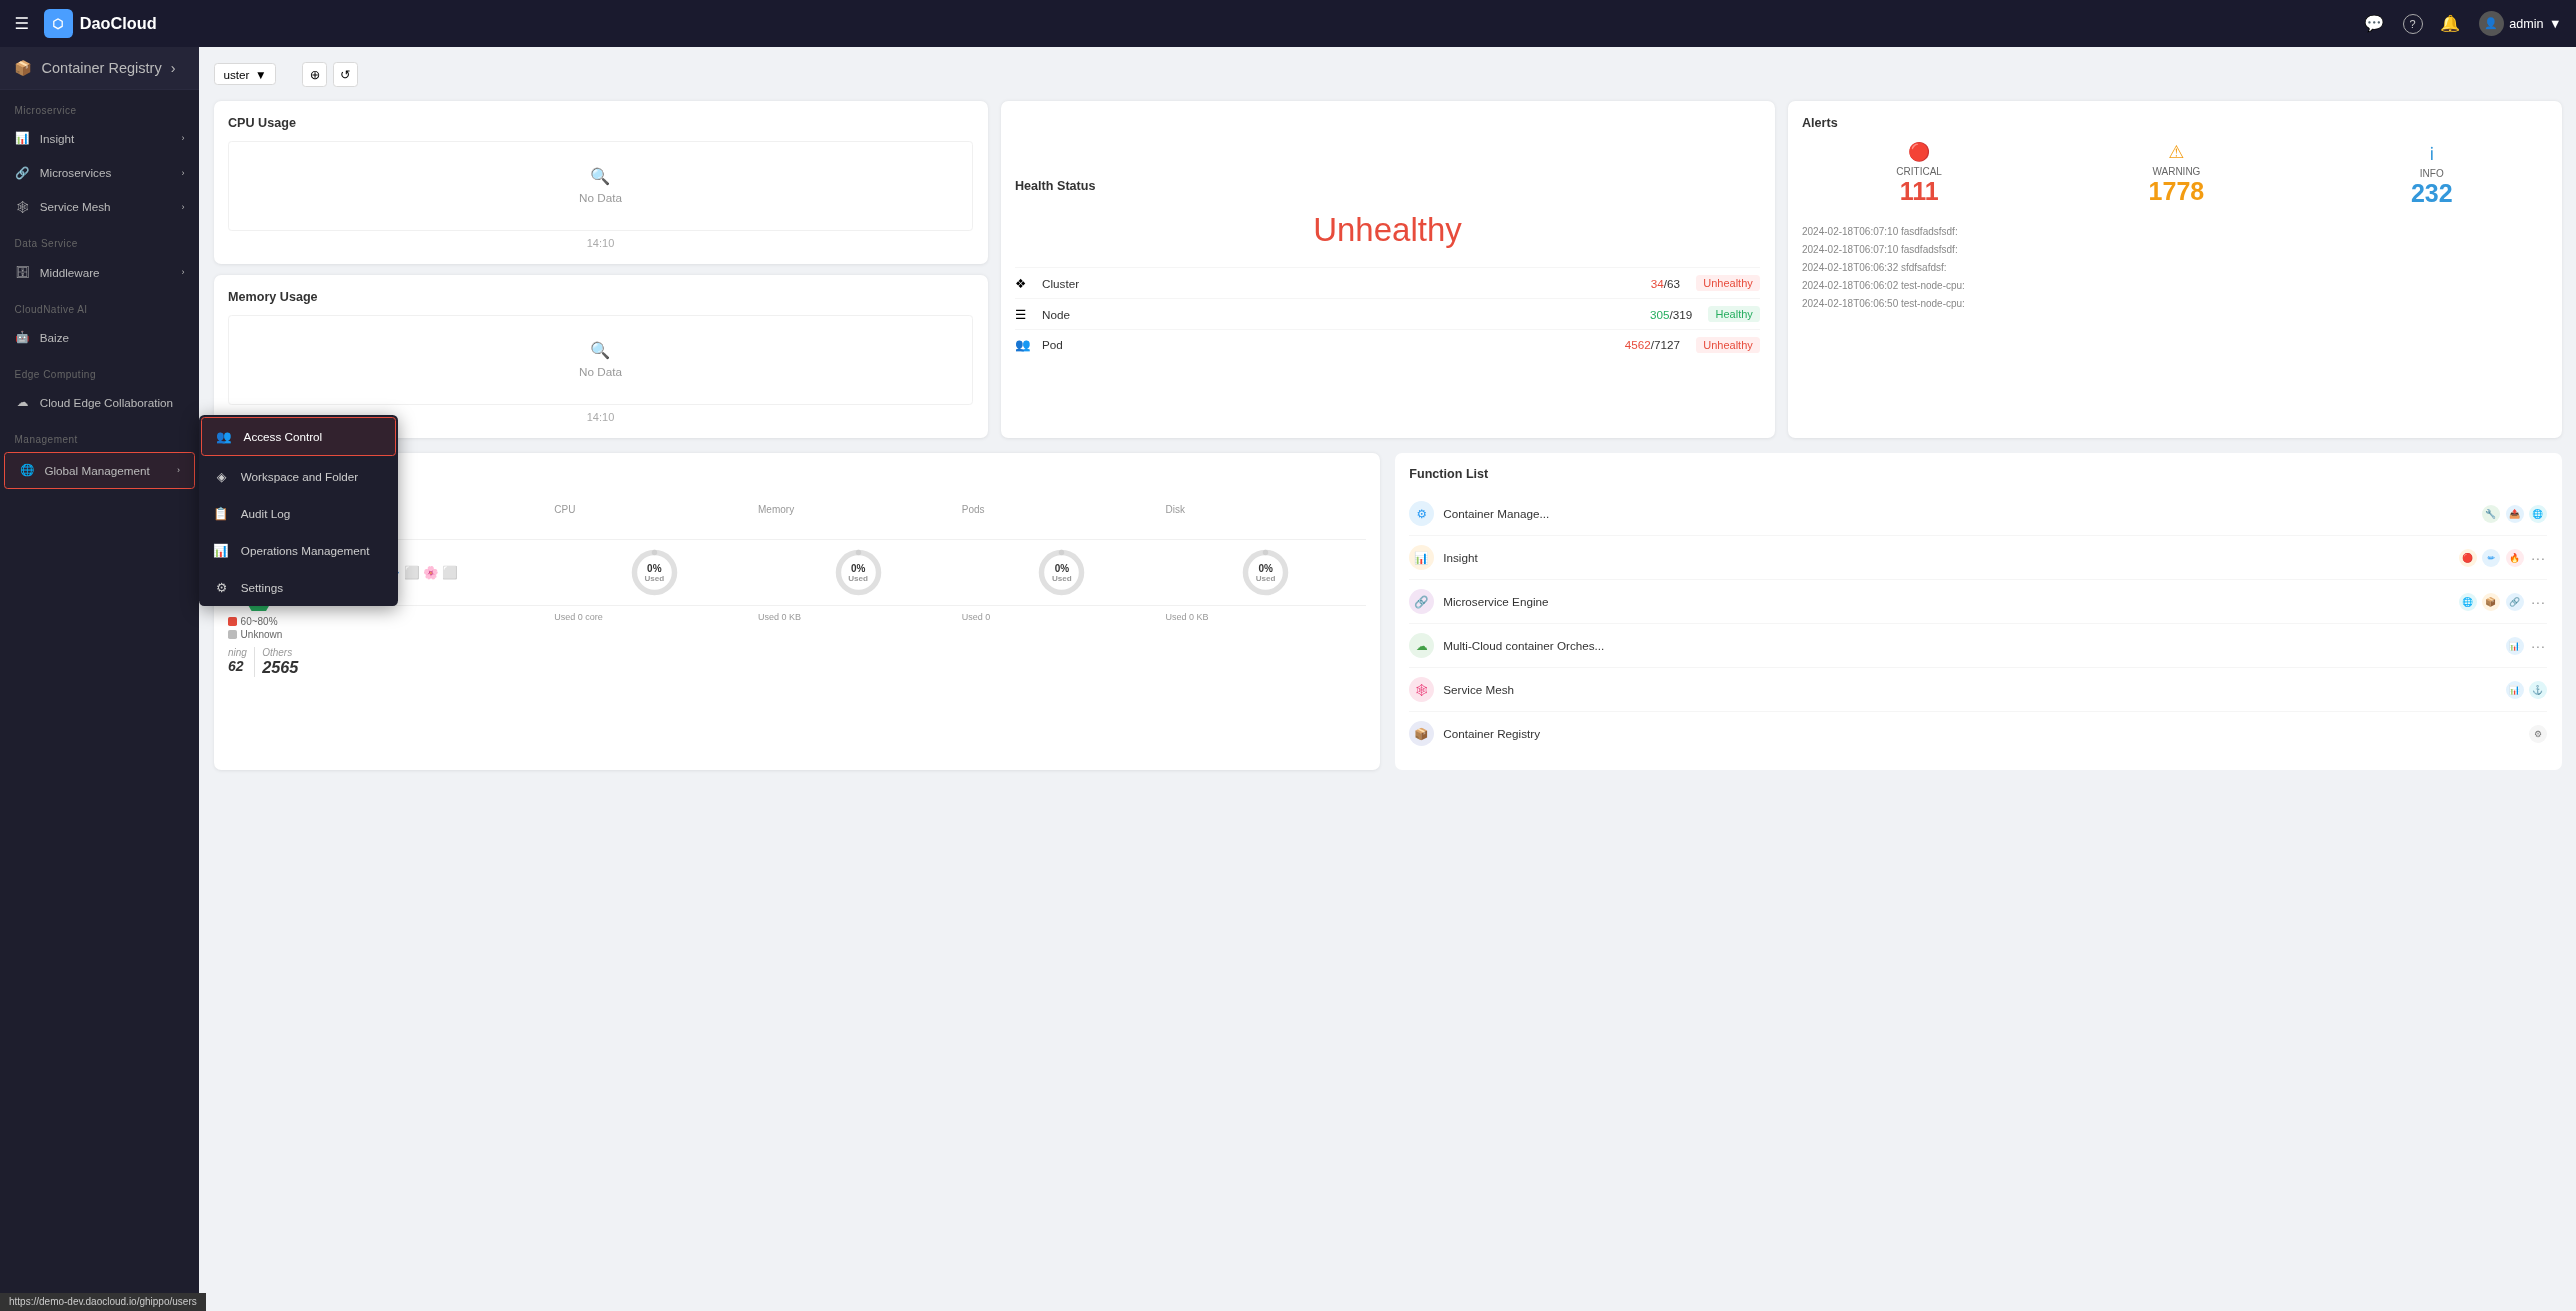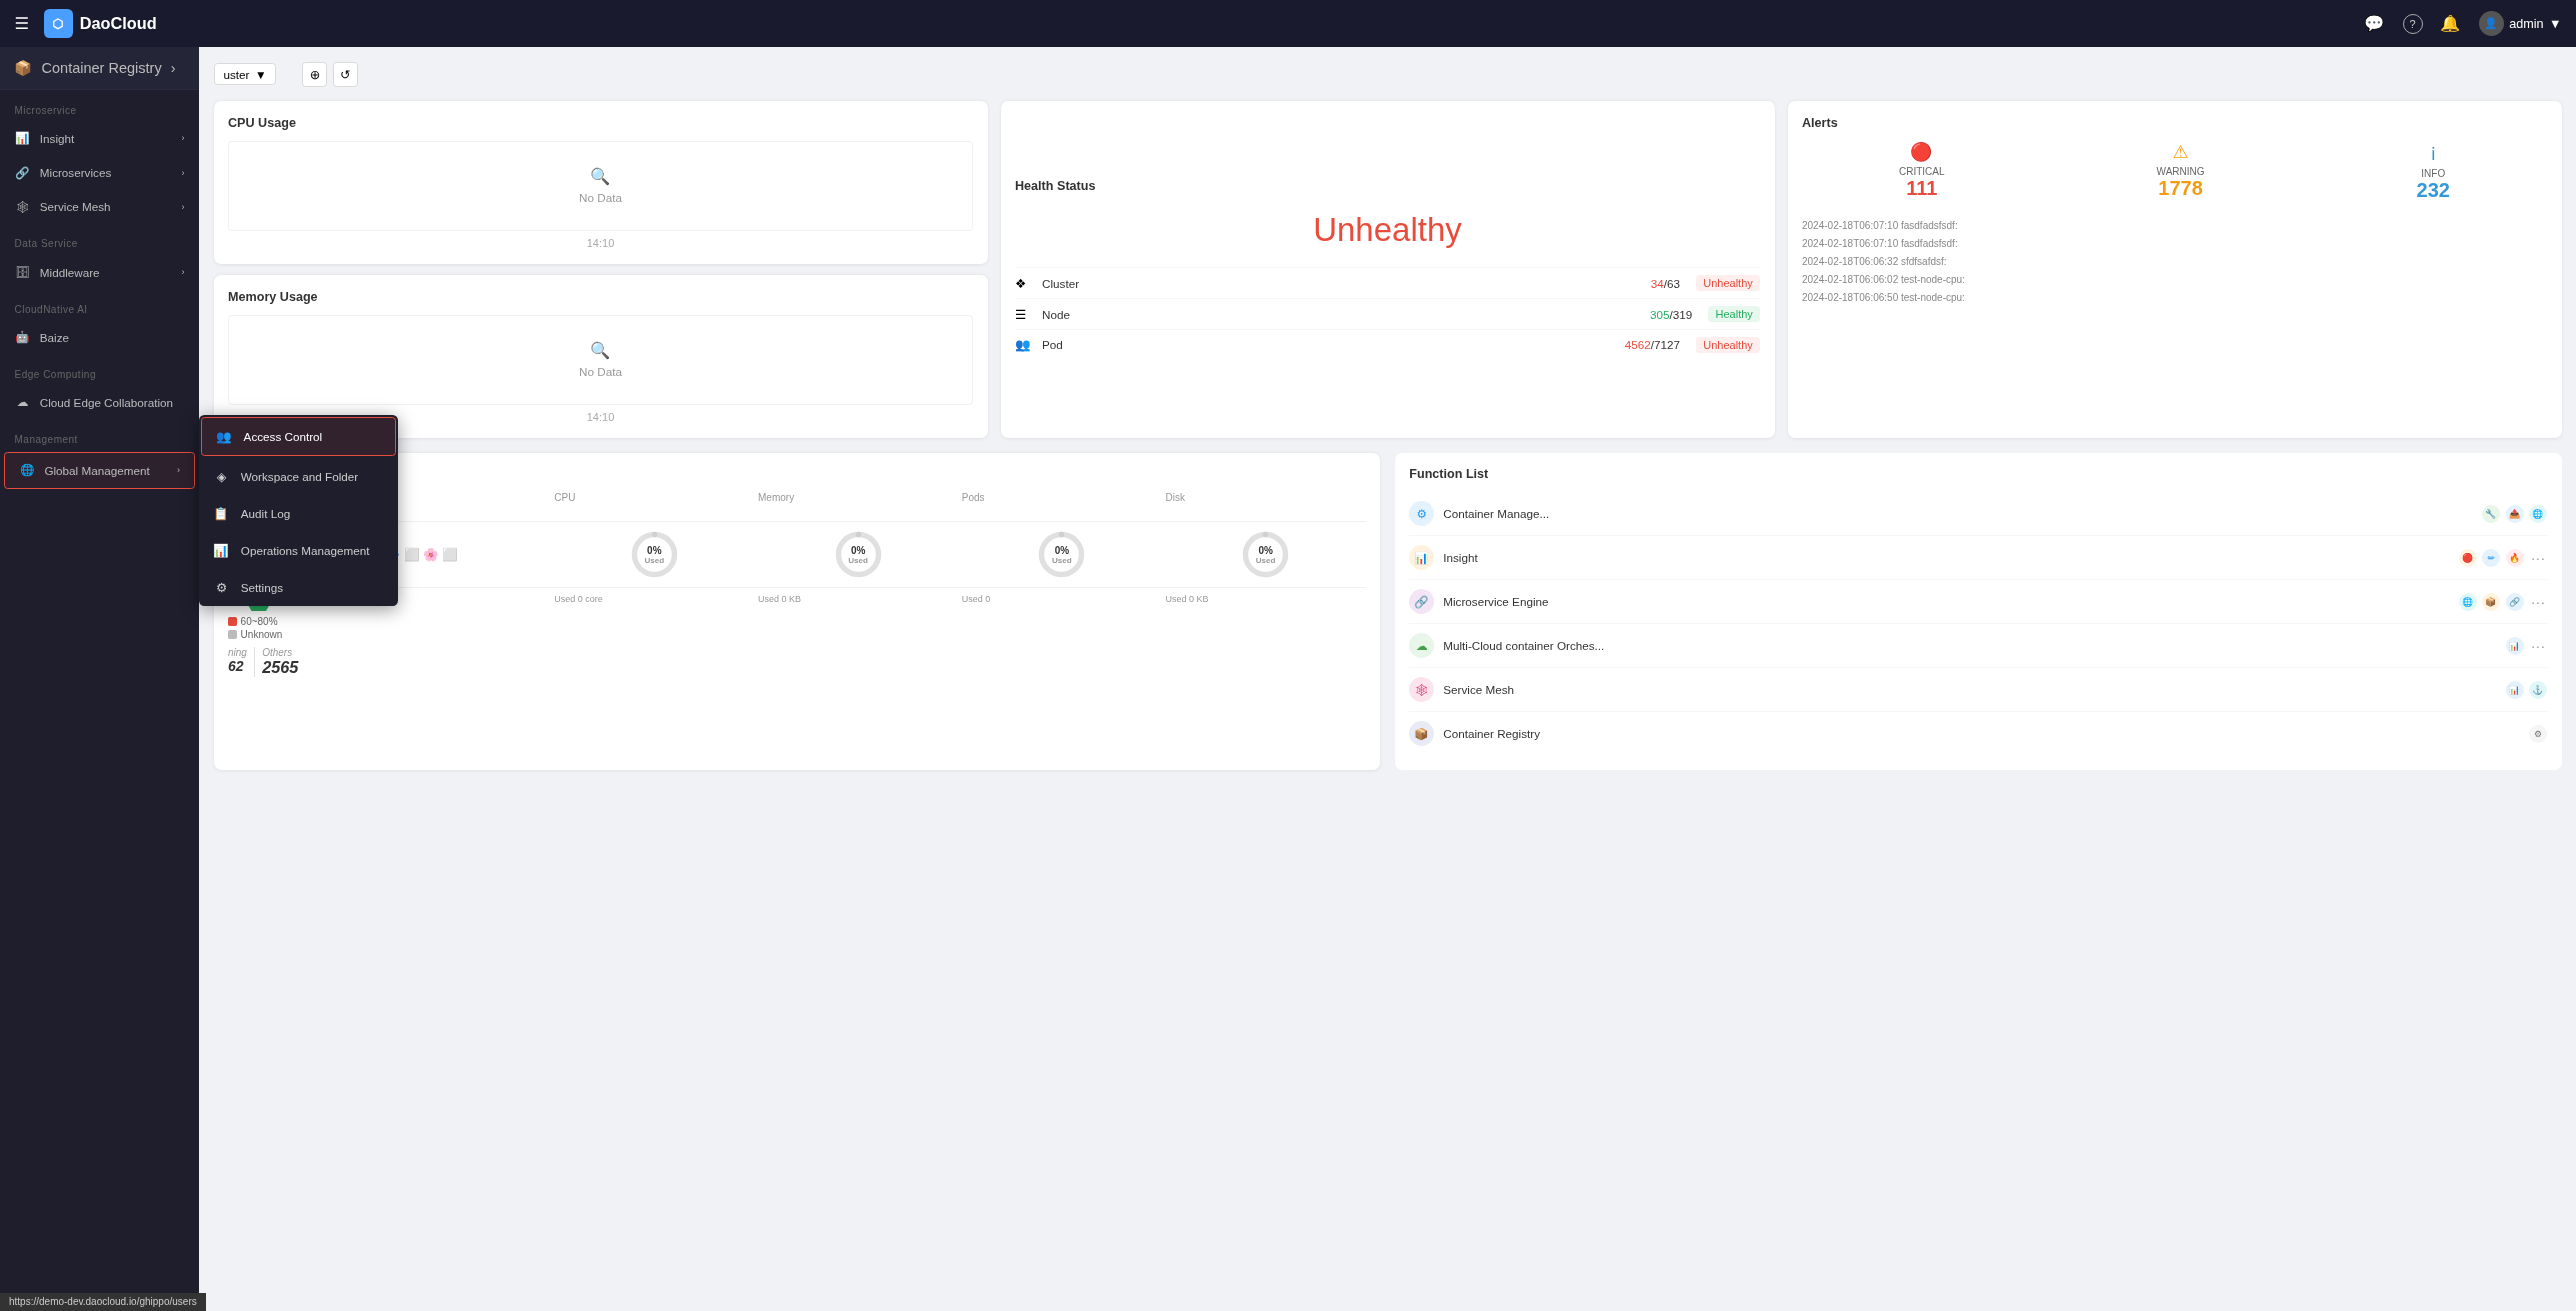--- a/index.html
+++ b/index.html
@@ -131,21 +131,21 @@
     }
     .badge-unhealthy { background: #fee; color: #e74c3c; }
     .badge-healthy { background: #e8f8ef; color: #27ae60; }
 
     
     .alerts-card {}
     .alert-numbers { display: flex; gap: 18px; margin-bottom: 14.5px; justify-content: space-around; }
     .alert-col { text-align: center; }
     .alert-icon { font-size: 18px; margin-bottom: 3.6px; }
     .alert-type { font-size: 10px; color: #666; }
-    .alert-count { font-size: 20px; font-weight: 700; text-align: center; }
+    .alert-count { font-size: 25px; font-weight: 700; text-align: center; }
     .alert-count.critical { color: #e74c3c; }
     .alert-count.warning { color: #f39c12; }
     .alert-count.info { color: #3498db; }
     .alert-log { font-size: 10px; color: #888; line-height: 1.8; }
     .circle-progress { position: relative; width: 51px; height: 51px; }
     .circle-progress svg { transform: rotate(-90deg); }
     .circle-progress .pct { position: absolute; top: 50%; left: 50%; transform: translate(-50%,-50%); font-size: 10px; font-weight: 600; color: #333; text-align: center; }
     .circle-progress .pct-sub { font-size: 8.1px; color: #999; display: block; }
 
     
@@ -440,21 +440,21 @@
               </div>
               <div style="width:0.9px;background:#e0e0e0;"></div>
               <div>
                 <div style="color:#999;">Others</div>
                 <div style="font-size:16.3px;font-weight:600;color:#333;">2565</div>
               </div>
             </div>
           </div>
 
           <div style="flex:1;">
-            <div style="display:grid;grid-template-columns:1fr 1fr 1fr 1fr 1fr;font-size:10px;color:#999;padding-bottom:18px;border-bottom:0.9px solid #f0f0f0;gap:3.6px;">
+            <div style="display:grid;grid-template-columns:1fr 1fr 1fr 1fr 1fr;font-size:10px;color:#999;padding-bottom:24px;border-bottom:0.9px solid #f0f0f0;gap:3.6px;margin-top:12px;">
               <div></div>
               <div>CPU</div>
               <div>Memory</div>
               <div>Pods</div>
               <div>Disk</div>
             </div>
             <div style="display:grid;grid-template-columns:1fr 1fr 1fr 1fr 1fr;align-items:center;padding:7.2px 0;gap:3.6px;">
               <div style="display:flex;gap:3.6px;flex-wrap:wrap;">
                 <span style="font-size:12.6px;">⬜</span>
                 <span style="font-size:12.6px;">⚙</span>

